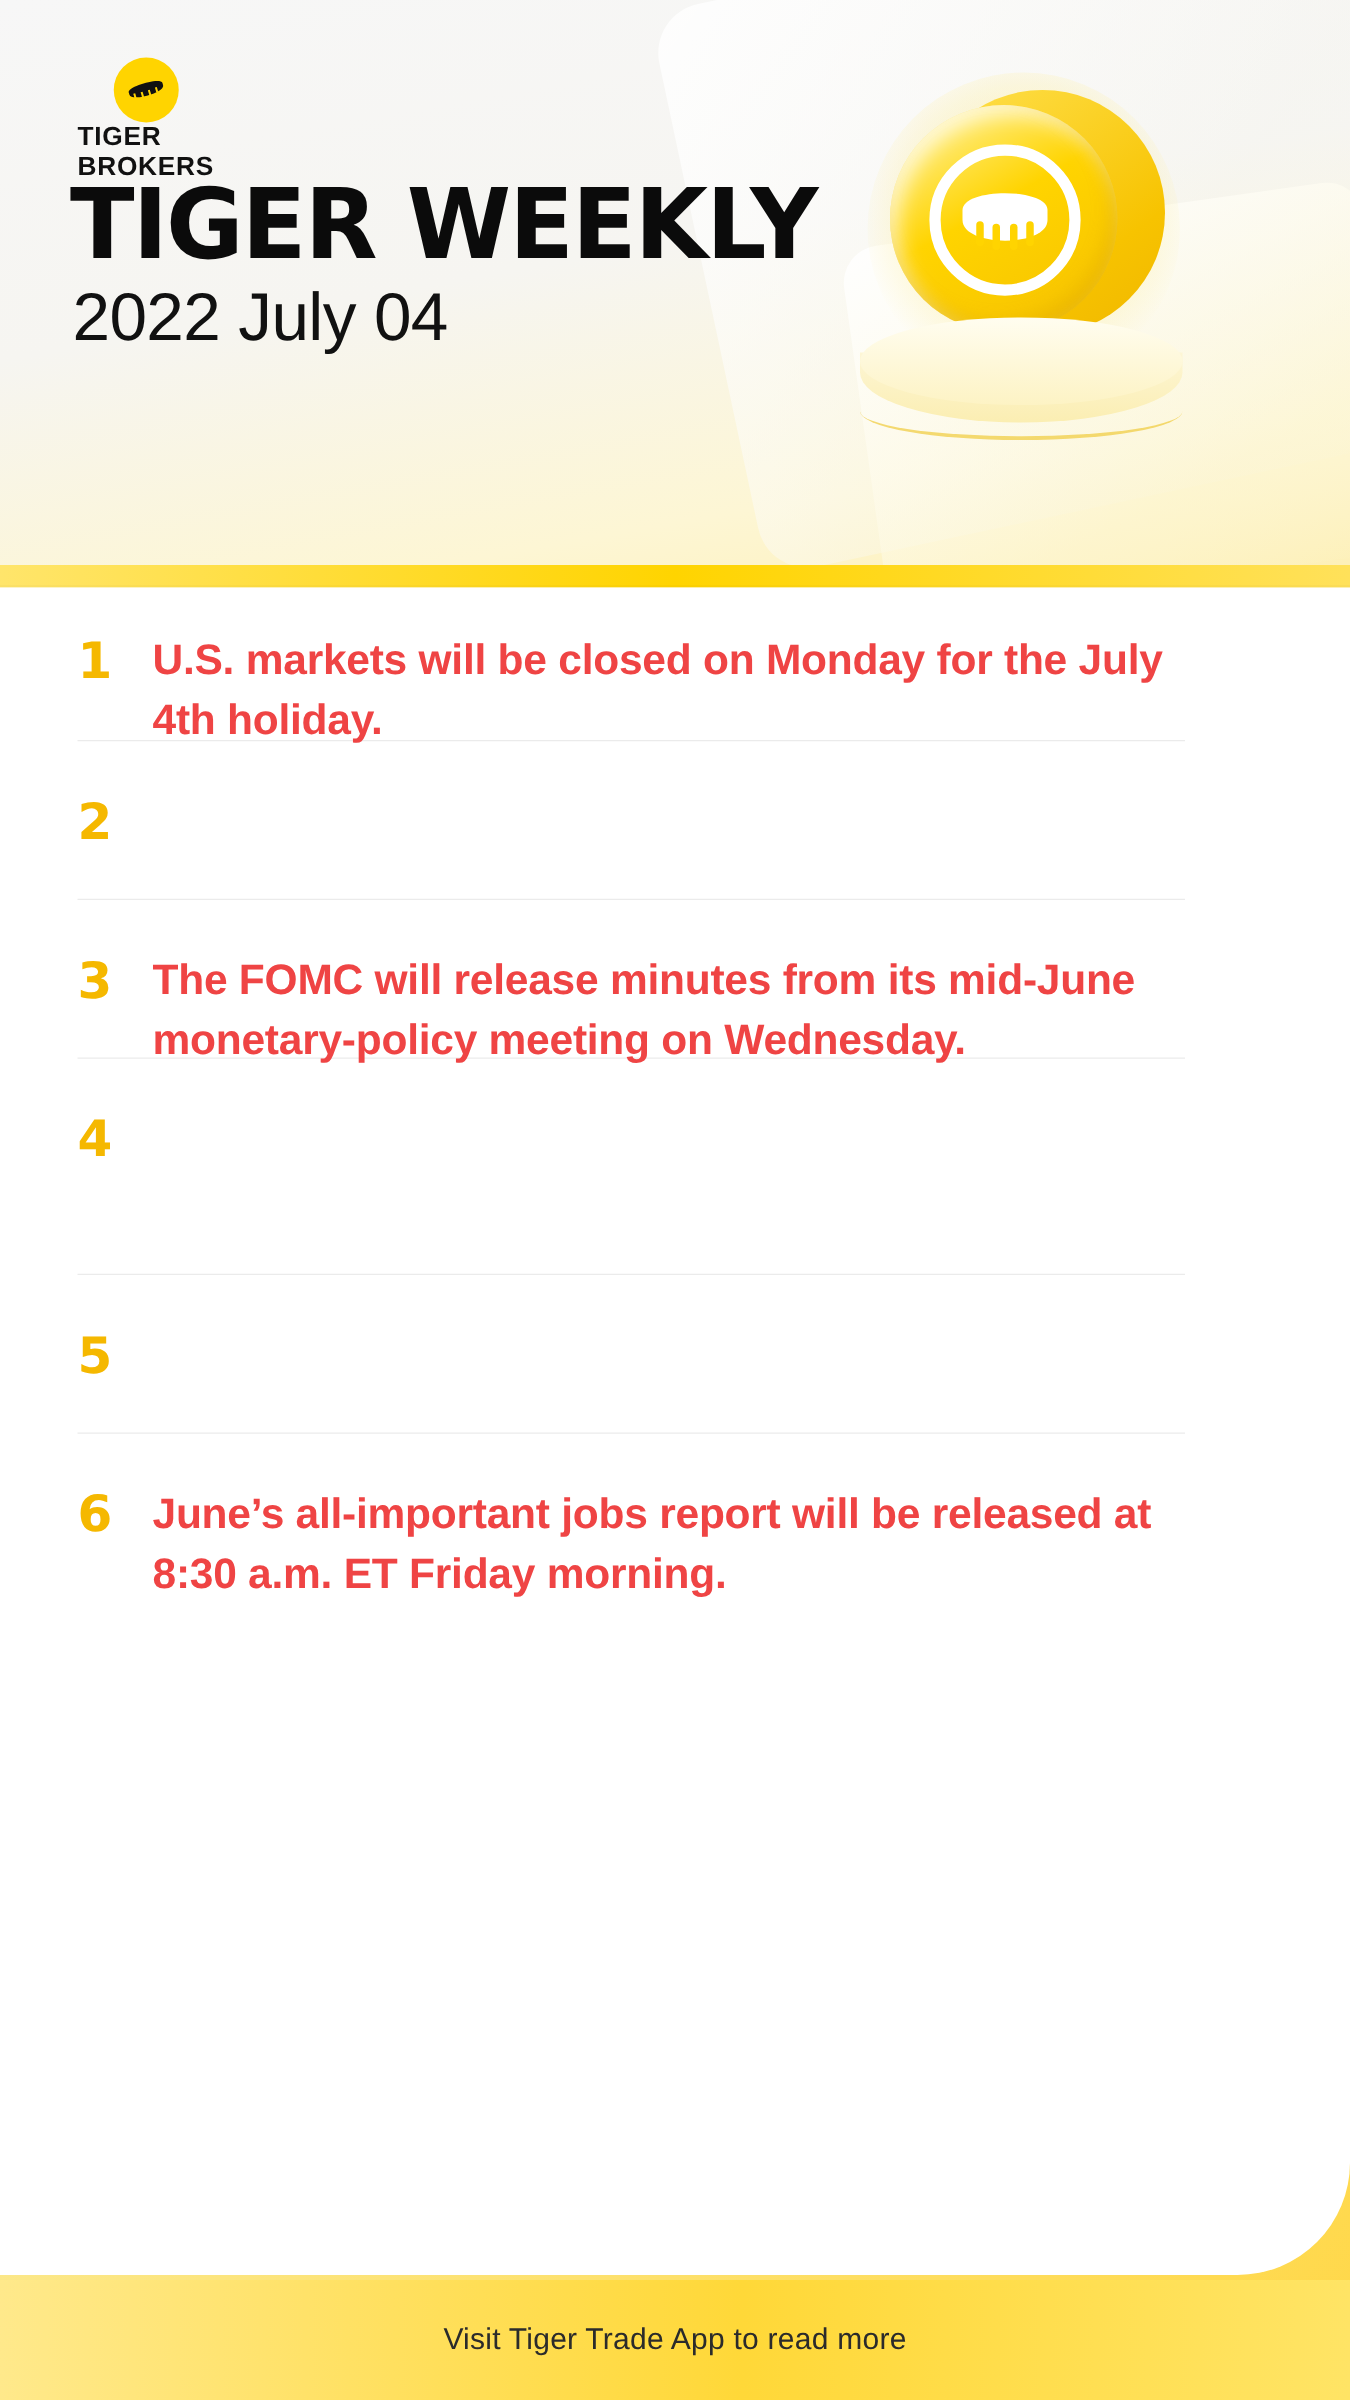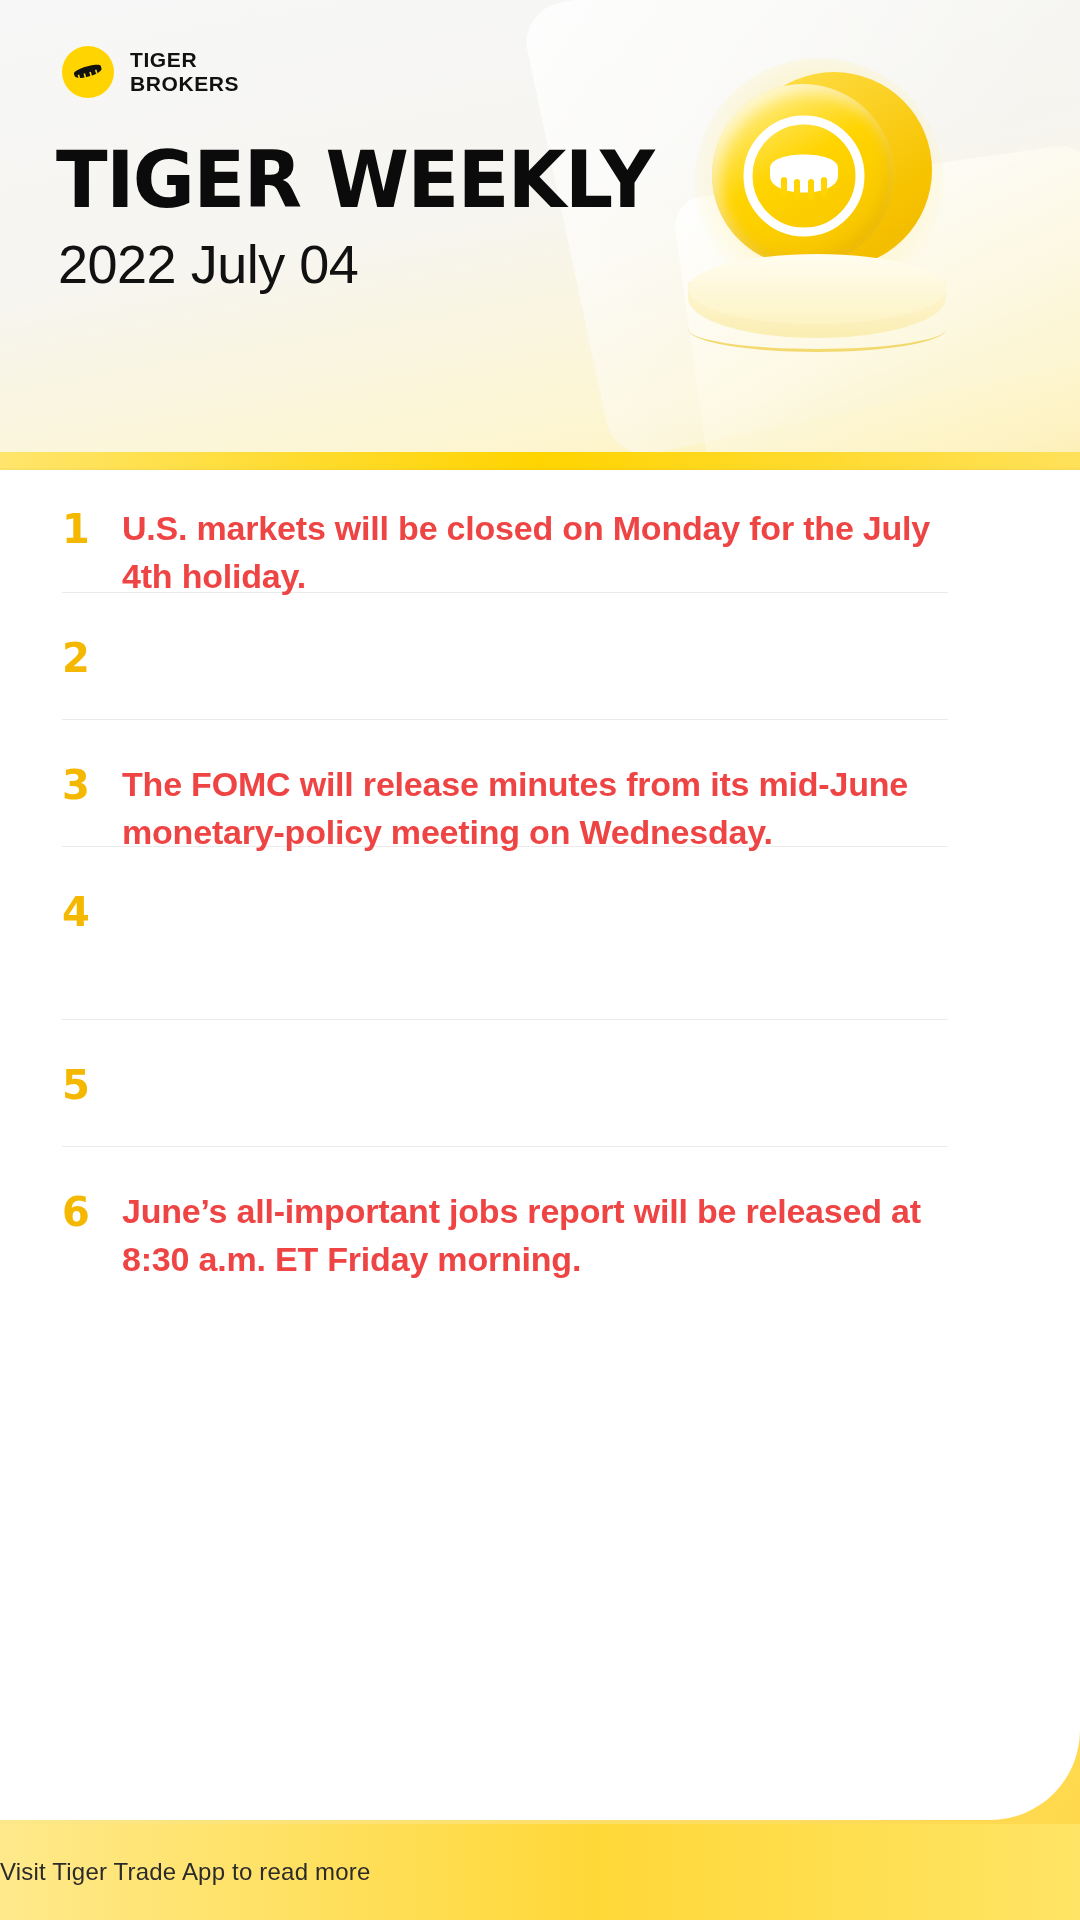--- a/index.html
+++ b/index.html
@@ -51,21 +51,21 @@
     border-radius: 30px;
   }
 
   
   .logo-block {
     position: absolute;
     left: 62px;
     top: 46px;
     display: flex;
     align-items: center;
-    gap: 16px;
+    flex-direction: column;
   }
   .logo-mark {
     width: 52px;
     height: 52px;
     border-radius: 50%;
     background: #ffd400;
     position: relative;
     flex: none;
   }
   .logo-mark .face {
@@ -94,21 +94,21 @@
     font-weight: bold;
     letter-spacing: -1.5px;
     color: #0b0b0b;
     font-family: "DejaVu Sans", sans-serif;
     transform: scaleX(0.97);
     transform-origin: left center;
   }
   .subtitle {
     position: absolute;
     left: 58px;
-    top: 233px;
+    top: 223px;
     font-size: 54px;
     line-height: 62px;
     color: #111111;
     font-weight: normal;
     letter-spacing: -0.5px;
   }
 
   
   .coin-wrap {
     position: absolute;
@@ -262,21 +262,21 @@
   
   .footer {
     position: absolute;
     left: 0;
     bottom: 0;
     width: 1080px;
     height: 96px;
     background: linear-gradient(90deg, #ffe98b 0%, #ffd838 55%, #ffe465 100%);
     display: flex;
     align-items: center;
-    justify-content: flex-start;
+    justify-content: center;
   }
   .footer-text {
     font-size: 24px;
     color: #2b2b2b;
     letter-spacing: 0.2px;
   }
 </style>
 </head>
 <body>
 

